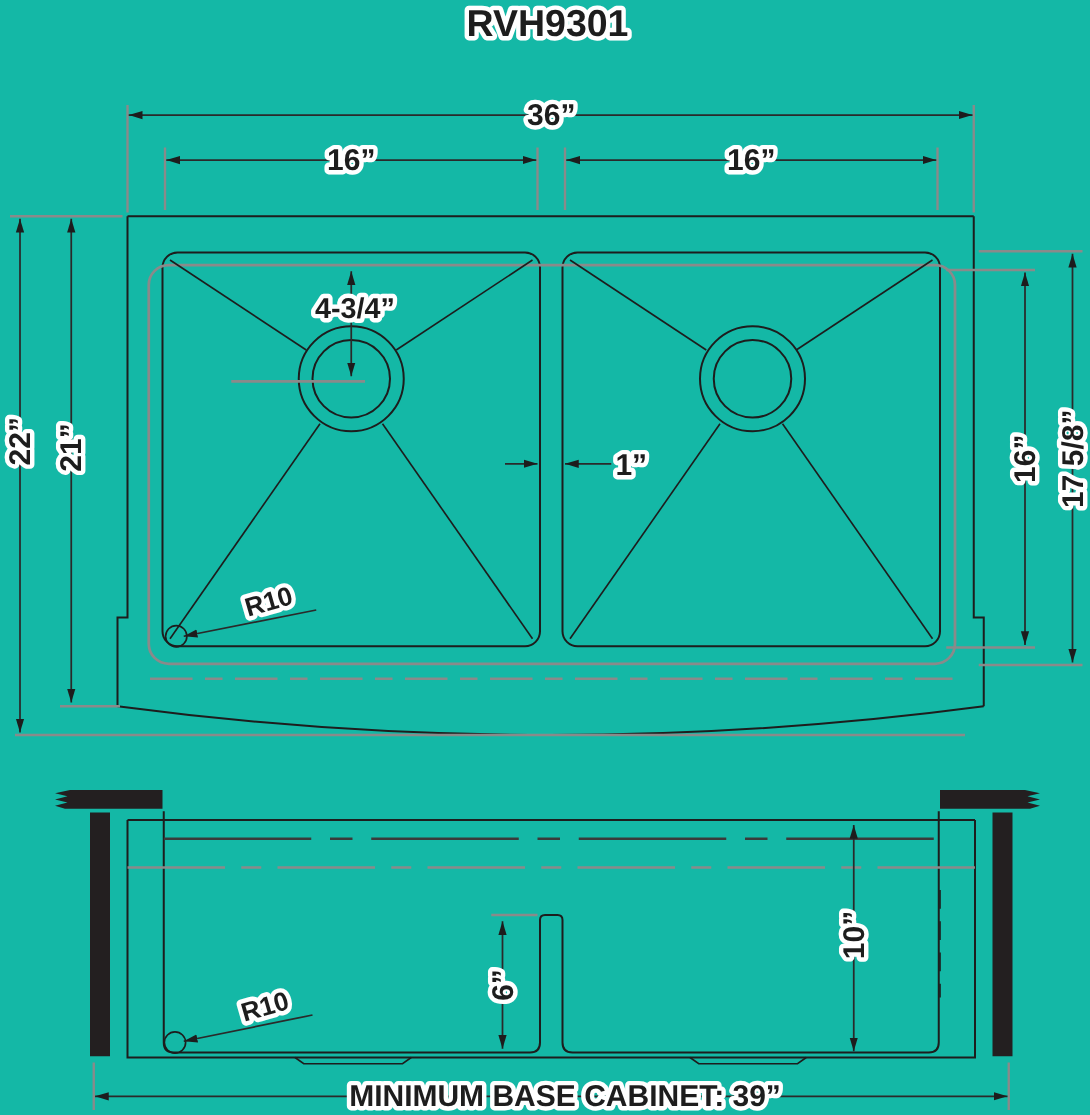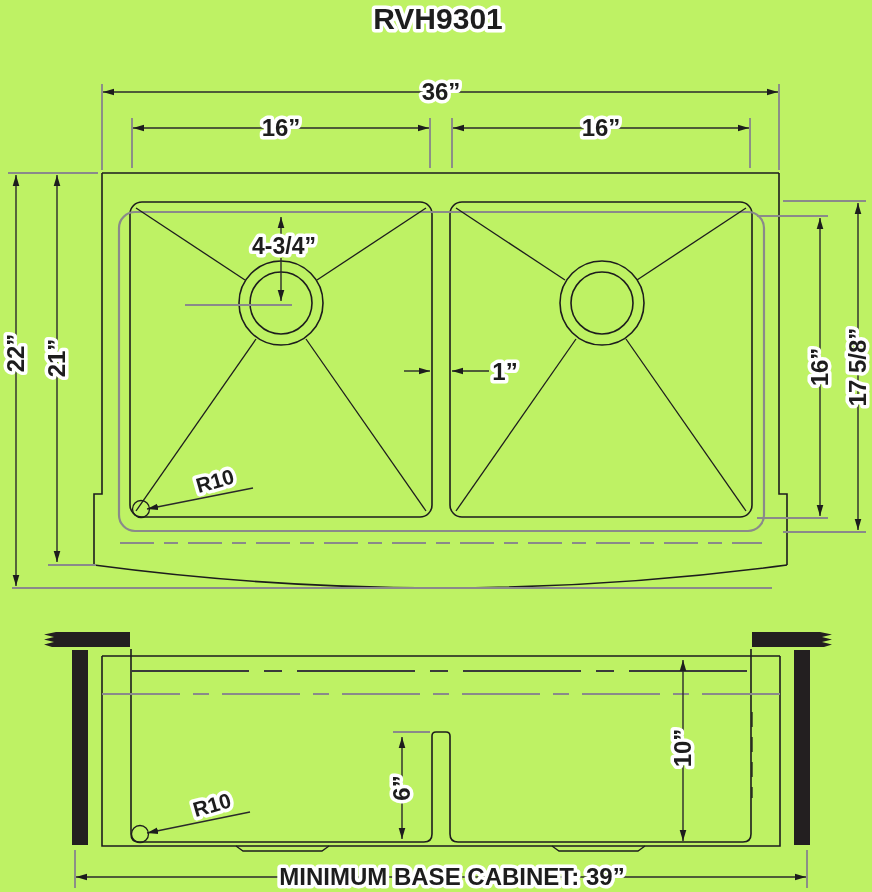--- a/index.html
+++ b/index.html
@@ -1,16 +1,16 @@
 <!DOCTYPE html>
 <html><head>
 <meta charset="utf-8">
 <style>
   html,body{margin:0;padding:0;background:#ffffff;}
-  .page{position:relative;width:872px;height:892px;background:#bef264;overflow:hidden;
+  .page{position:relative;width:872px;height:892px;background:#14b8a6;overflow:hidden;
         font-family:"Liberation Sans", sans-serif;}
   svg{display:block;}
   .ln{stroke:#1d1d1d;stroke-width:1.6;fill:none;}
   .thin{stroke:#1d1d1d;stroke-width:1.3;fill:none;}
   .dim{stroke:#2a2a2a;stroke-width:1.4;fill:none;}
   .ext{stroke:#8a8a8a;stroke-width:1.9;fill:none;}
   .gray{stroke:#8a8a8a;stroke-width:2.2;fill:none;}
   .hid1{stroke:#3a3a3a;stroke-width:1.9;fill:none;}
   .hid2{stroke:#8a8a8a;stroke-width:2.1;fill:none;}
   .solid-black{fill:#231f20;stroke:none;}

